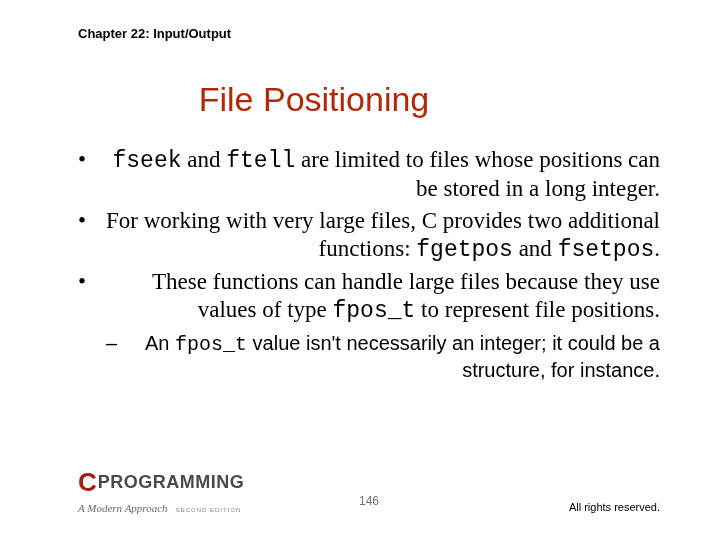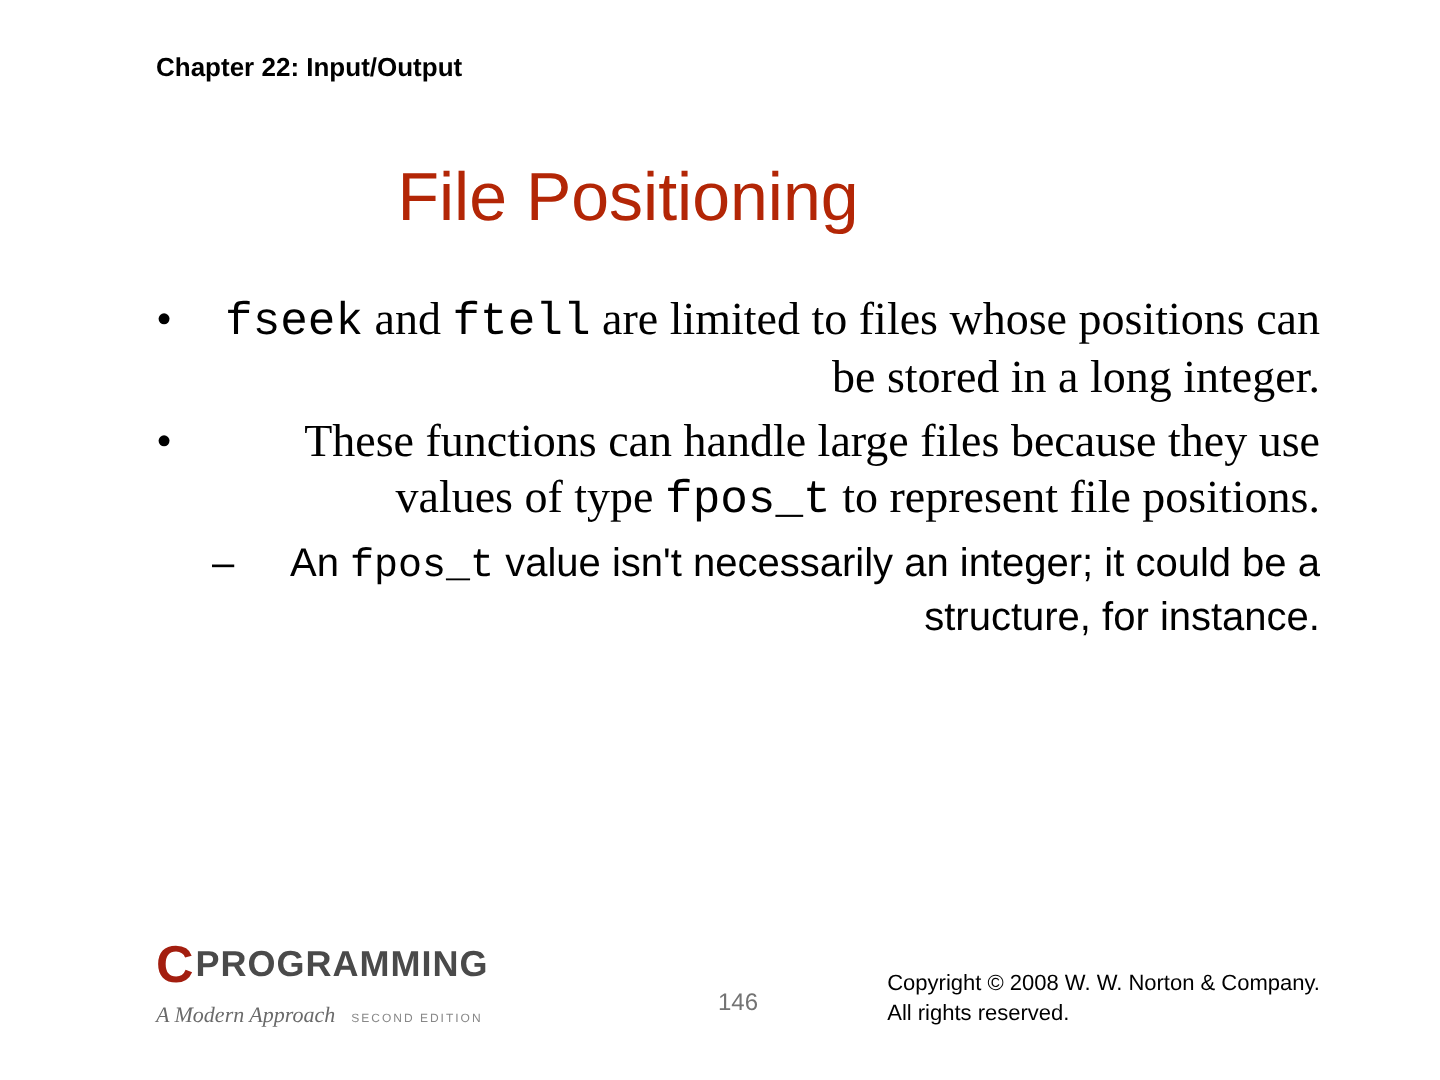--- a/index.html
+++ b/index.html
@@ -141,20 +141,23 @@
 <div class="chapter-header">Chapter 22: Input/Output</div>
 
 <div class="title">File Positioning</div>
 
 <div class="content">
 
   <div class="bullet">
     <span class="code">fseek</span><span> and </span><span class="code">ftell</span><span> are limited to files whose positions can be stored in a long integer.</span>
   </div>
 
+  <div class="bullet">
+    <span>For working with very large files, C provides two additional functions: </span><span class="code">fgetpos</span><span> and </span><span class="code">fsetpos</span><span>.</span>
+  </div>
 
   <div class="bullet spaced">
     <span>These functions can handle large files because they use values of type </span><span class="code">fpos_t</span><span> to represent file positions.</span>
   </div>
 
   <div class="sub-bullet">
     <span>An </span><span class="code">fpos_t</span><span> value isn't necessarily an integer; it could be a structure, for instance.</span>
   </div>
 
 </div>
@@ -165,16 +168,15 @@
       <span class="logo-c">C</span>
       <span class="logo-prog">PROGRAMMING</span>
     </div>
     <div>
       <span class="logo-sub">A Modern Approach</span>
       <span class="logo-ed">SECOND EDITION</span>
     </div>
   </div>
   <div class="page-num">146</div>
   <div class="copyright">
-    <div>Copyright © 2008 W. W. Norton &amp; Company.</div>
     <div>All rights reserved.</div>
   </div>
 </div>
 
 </body></html>

